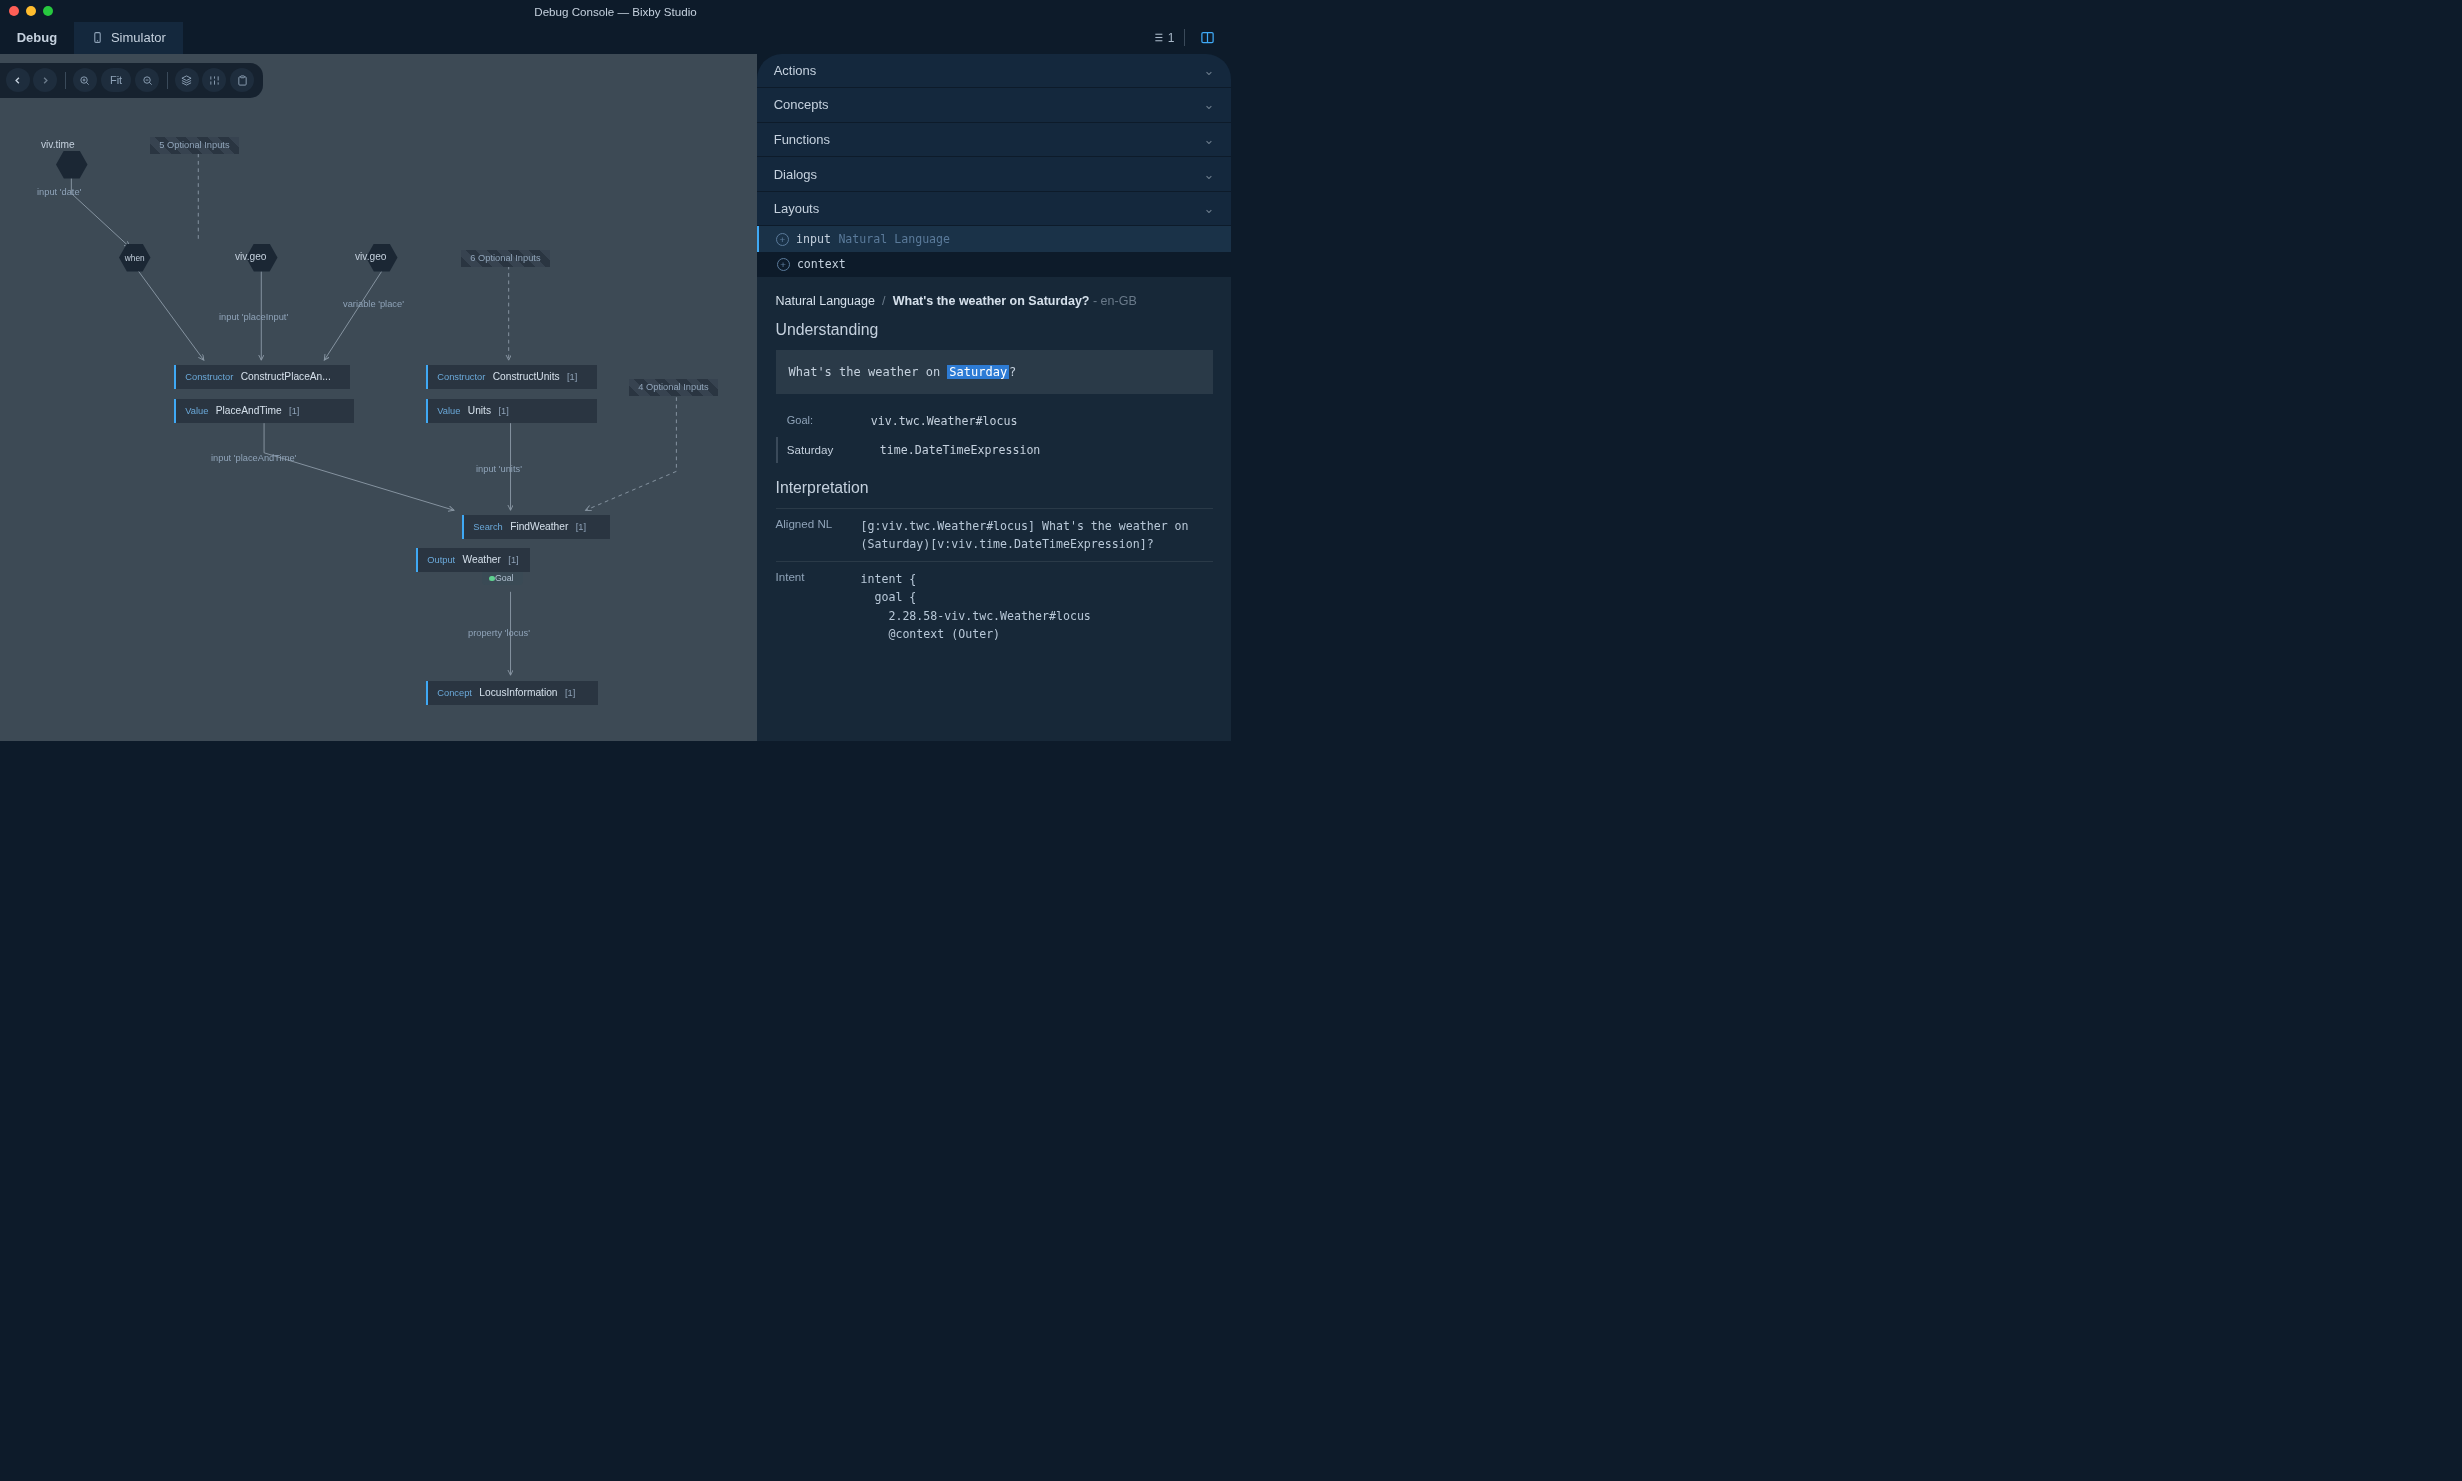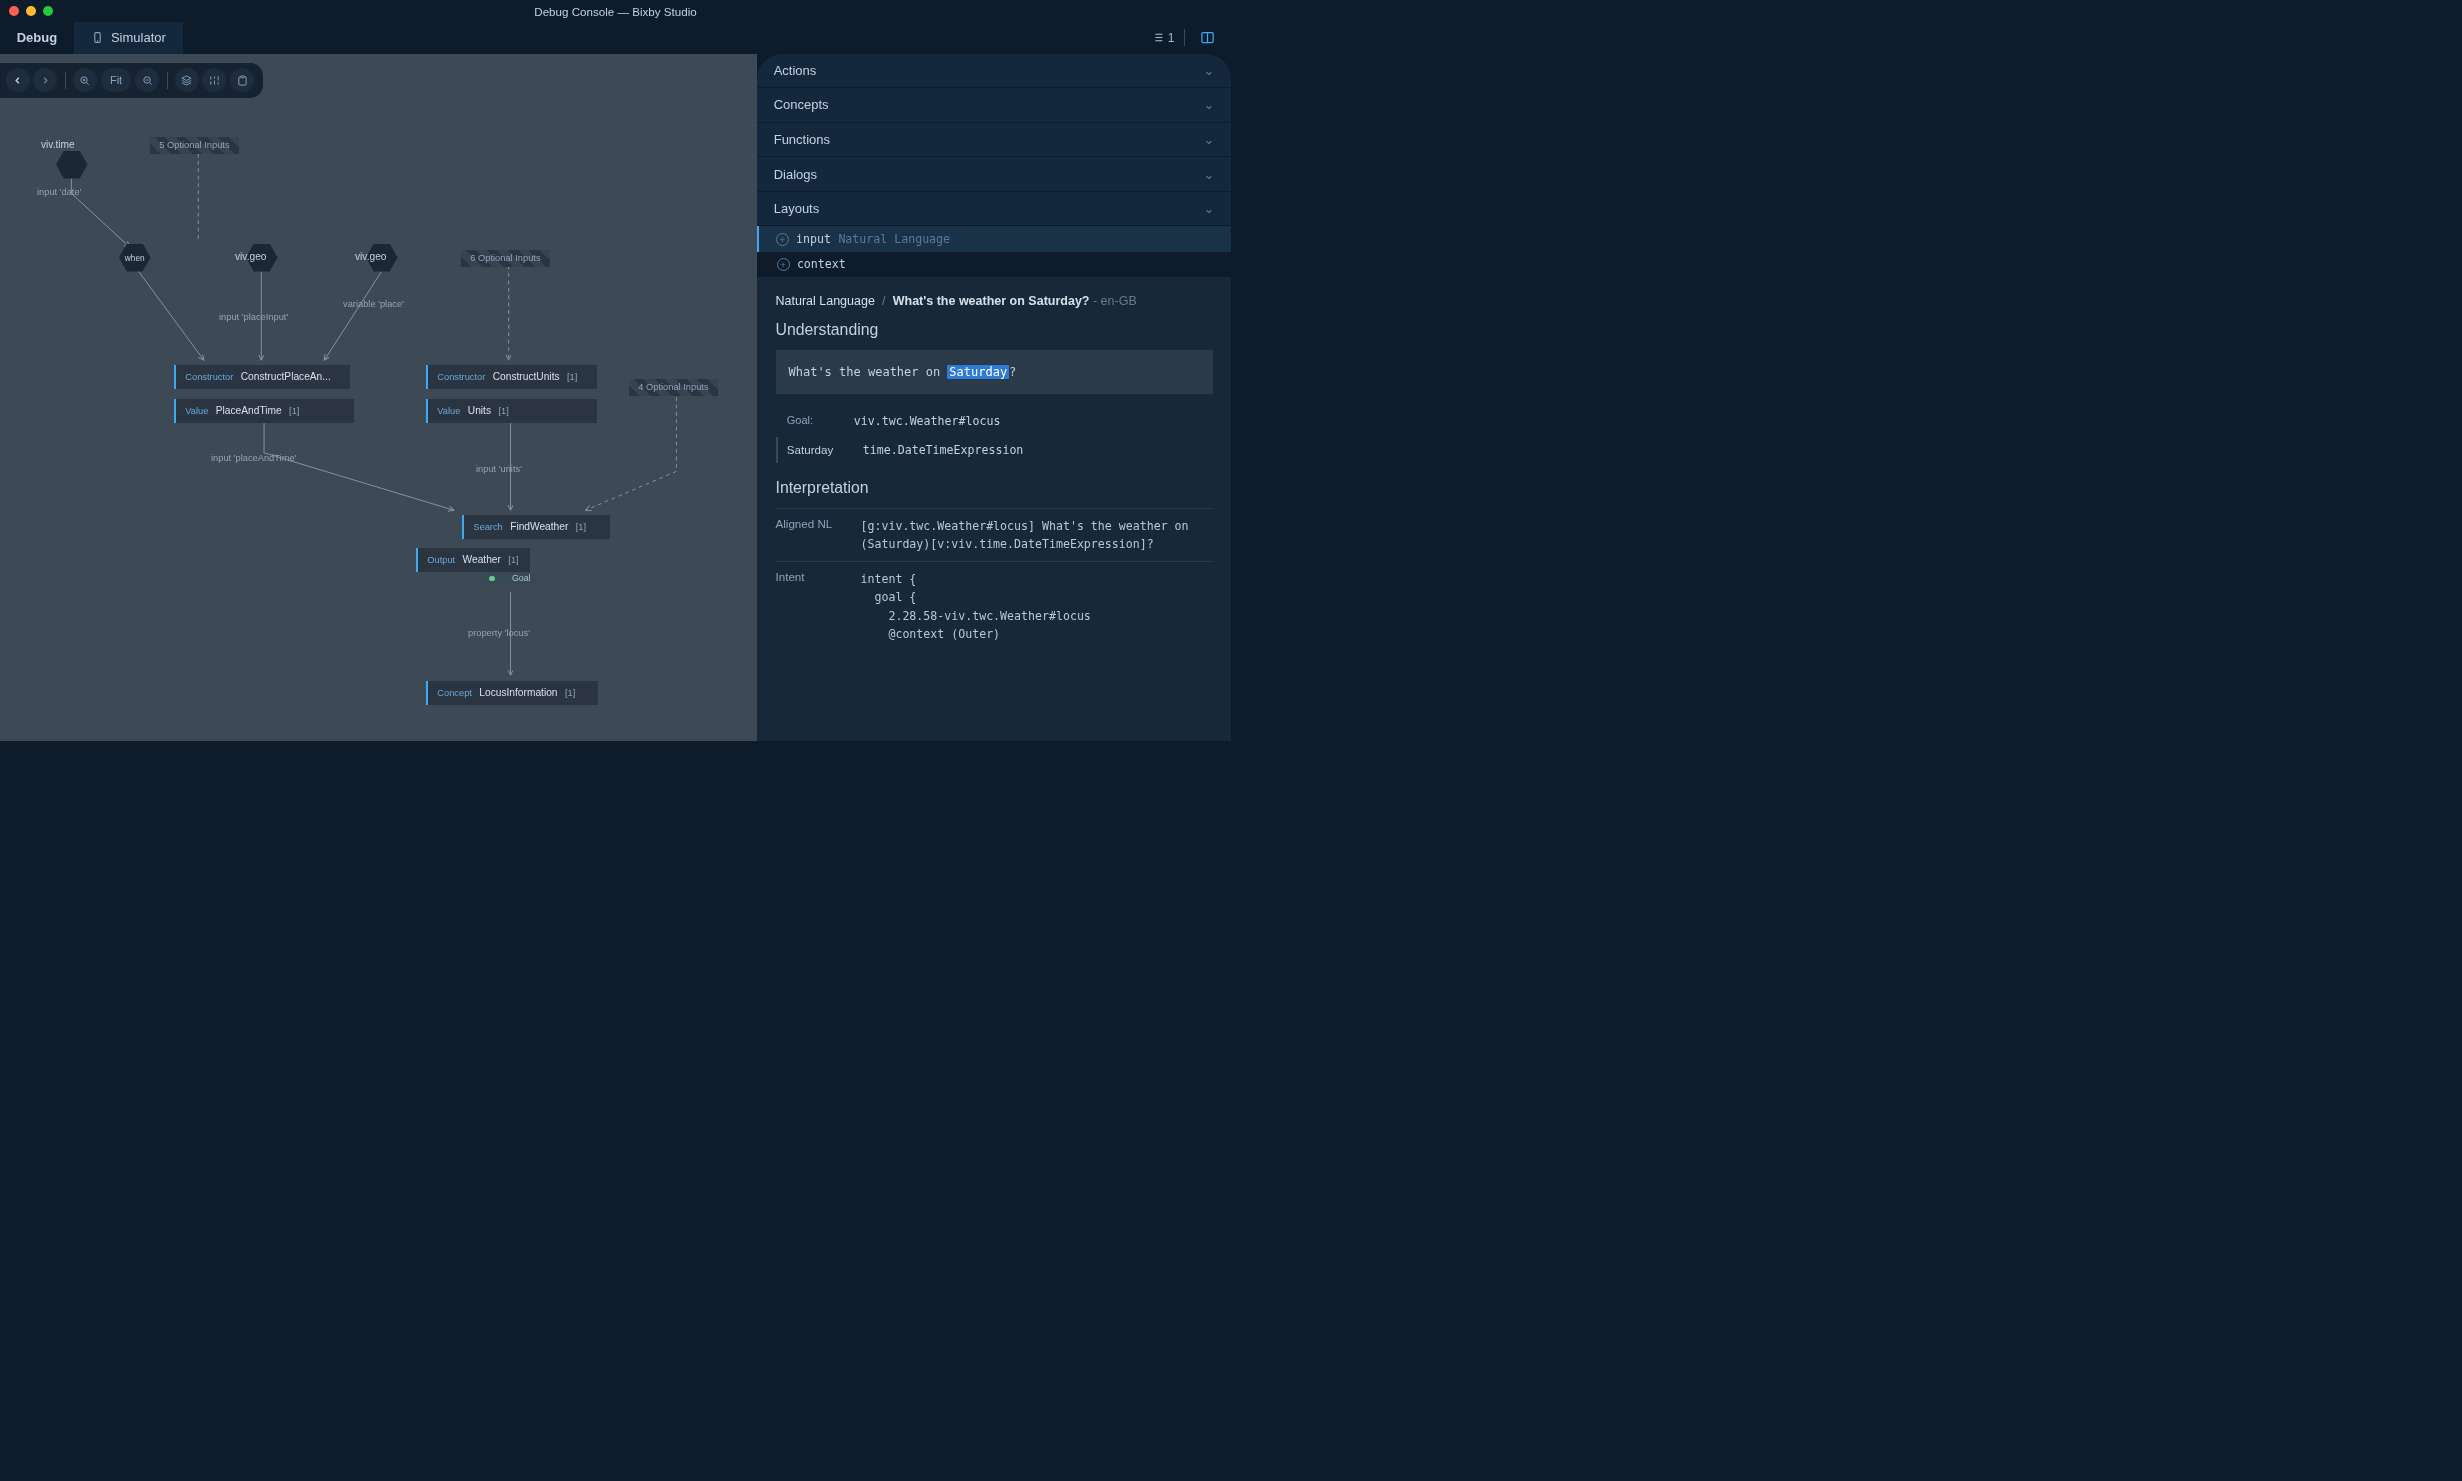--- a/index.html
+++ b/index.html
@@ -183,21 +183,21 @@
 }
 .goal-pill {
   position: absolute;
   background: #3a4a55;
   padding: 1.9px 9.3px 1.9px 7.4px;
   font-size: 8.8px;
   color: #b0c0d0;
   border-radius: 0 0 3.7px 3.7px;
   display: flex;
   align-items: center;
-  gap: 17px;
+  gap: 0;
 }
 .goal-dot {
   width: 5.6px; height: 5.6px; border-radius: 50%;
   background: #5fcf8f;
 }
 svg.edges {
   position: absolute;
   top: 0; left: 0;
   pointer-events: none;
 }
@@ -285,21 +285,21 @@
 .highlight {
   background: #2d7bd4;
   color: #fff;
   padding: 0 1.9px;
 }
 .kv {
   display: flex;
   border-left: 2.8px solid transparent;
   padding: 5.6px 0 5.6px 9.3px;
   margin-bottom: 3.7px;
-  gap: 11px;
+  gap: 28px;
 }
 .kv.bordered {
   border-left-color: #3a4a5a;
 }
 .kv-key {
   color: #8fa3b8;
   font-size: 11px;
   min-width: 56px;
 }
 .kv-key-b {

